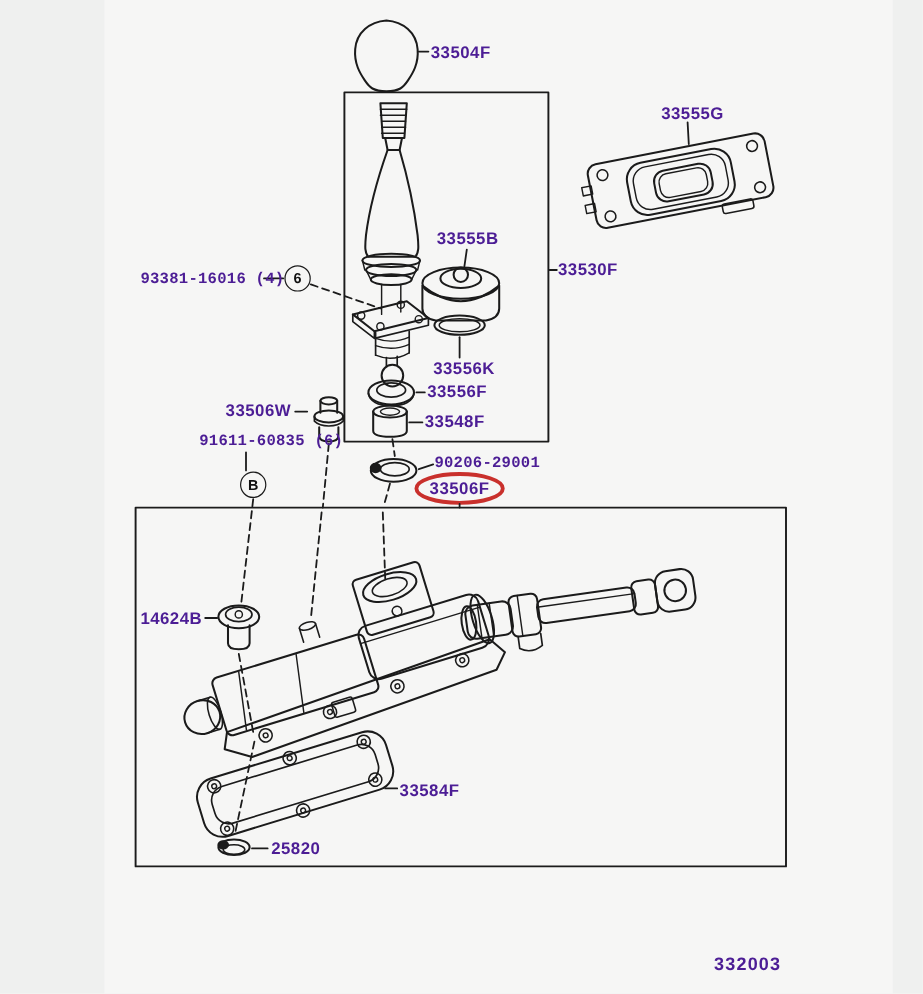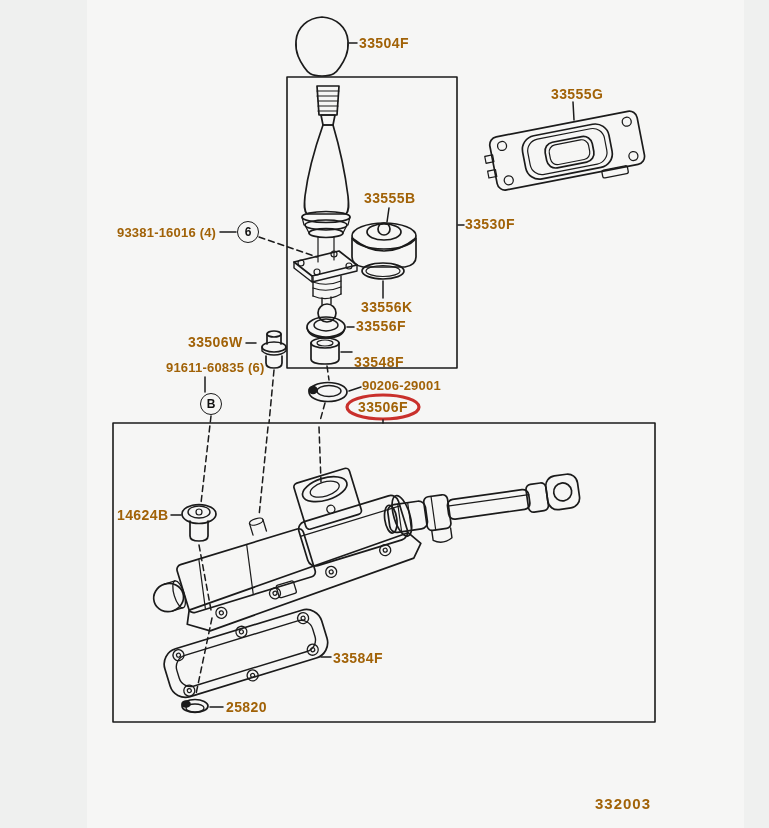--- a/index.html
+++ b/index.html
@@ -1,22 +1,22 @@
 <!DOCTYPE html>
 <html><head>
 <meta charset="utf-8">
 <style>
   html,body{margin:0;padding:0;}
   body{width:769px;height:828px;background:#eff0ef;position:relative;
        font-family:"Liberation Sans",sans-serif;overflow:hidden;}
   #paper{position:absolute;left:87px;top:0;width:657px;height:828px;background:#f6f6f5;}
   #art{position:absolute;left:0;top:0;}
-  .lbl{position:absolute;font-weight:bold;font-size:14px;color:#a16207;
+  .lbl{position:absolute;font-weight:bold;font-size:14px;color:#4c1d95;
        letter-spacing:0.4px;white-space:nowrap;}
-  .lbl.small{font-size:13px;letter-spacing:0.2px;}
+  .lbl.small{font-size:13px;letter-spacing:0.2px;font-family:Liberation Mono, monospace;}
   .lbl.code{font-size:15px;letter-spacing:1px;}
   .sym{position:absolute;width:20px;height:20px;border:1.8px solid #1b1b1b;border-radius:50%;
        font-weight:bold;font-size:12px;color:#101010;display:flex;align-items:center;
        justify-content:center;background:transparent;}
 </style>
 </head>
 <body>
 
 <div id="paper"></div>
 
@@ -212,21 +212,21 @@
 </svg>
 
 <div class="lbl" style="left:359px;top:35px">33504F</div>
 <div class="lbl" style="left:551px;top:86px">33555G</div>
 <div class="lbl" style="left:364px;top:190px">33555B</div>
 <div class="lbl" style="left:465px;top:216px">33530F</div>
 <div class="lbl small" style="left:117px;top:225px">93381-16016 (4)</div>
 <div class="sym" style="left:237px;top:221px">6</div>
 <div class="lbl" style="left:361px;top:299px">33556K</div>
 <div class="lbl" style="left:356px;top:318px">33556F</div>
-<div class="lbl" style="left:354px;top:354px">33548F</div>
+<div class="lbl" style="left:354px;top:343px">33548F</div>
 <div class="lbl" style="left:188px;top:334px">33506W</div>
 <div class="lbl small" style="left:166px;top:360px">91611-60835 (6)</div>
 <div class="sym" style="left:200px;top:393px">B</div>
 <div class="lbl small" style="left:362px;top:378px">90206-29001</div>
 <div class="lbl" style="left:358px;top:399px">33506F</div>
 <div class="lbl" style="left:117px;top:507px">14624B</div>
 <div class="lbl" style="left:333px;top:650px">33584F</div>
 <div class="lbl" style="left:226px;top:699px">25820</div>
 <div class="lbl code" style="left:595px;top:795px">332003</div>
 

